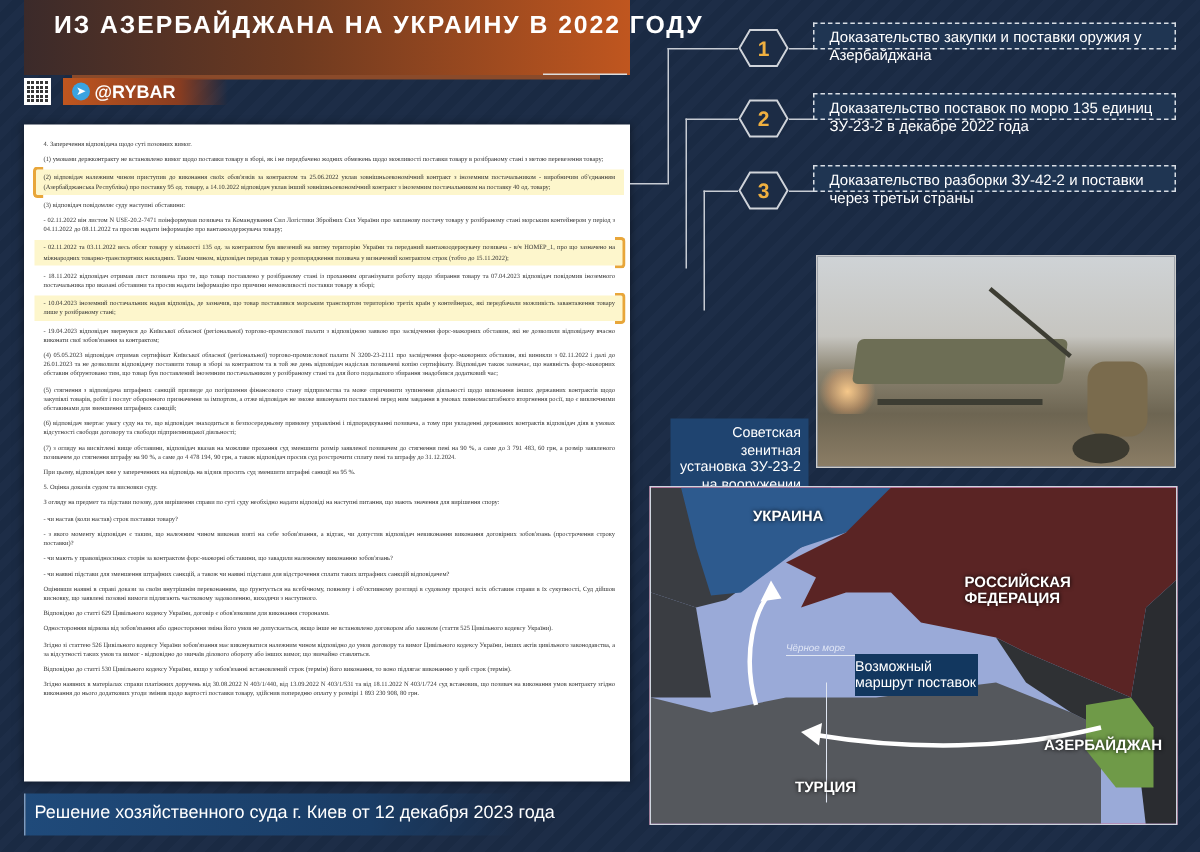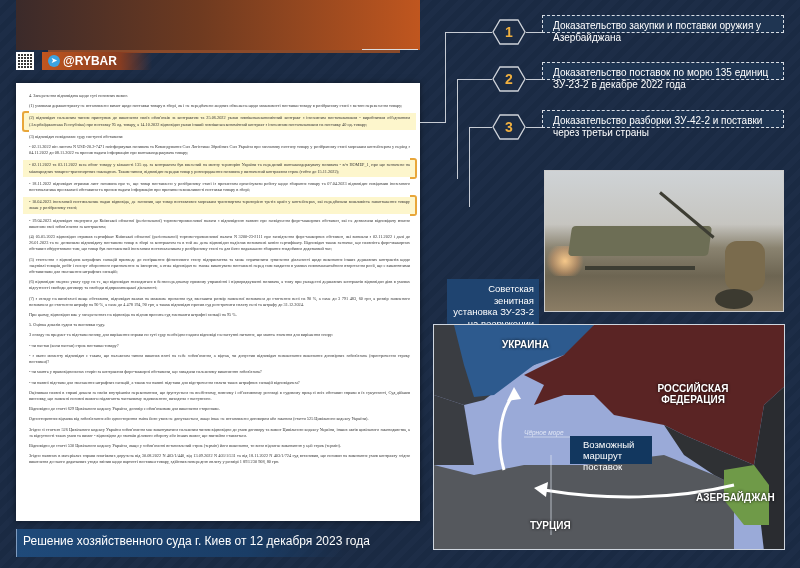--- a/index.html
+++ b/index.html
@@ -30,30 +30,31 @@
 .photo{position:absolute;left:544px;top:170px;width:240px;height:142px;background:linear-gradient(180deg,#cfd3d6 0%,#c6c5c0 38%,#8a8370 55%,#6d6552 75%,#8b7d65 100%);overflow:hidden;border:1px solid #ccc}
 .photo .veh{position:absolute;left:25px;top:55px;width:140px;height:30px;background:#6d6e55;border-radius:4px;transform:skewX(-8deg)}
 .photo .gun{position:absolute;left:40px;top:95px;width:110px;height:4px;background:#3d3d33}
 .photo .gun2{position:absolute;left:115px;top:20px;width:70px;height:3px;background:#3d3d33;transform:rotate(40deg);transform-origin:left}
 .photo .sold{position:absolute;left:180px;top:70px;width:40px;height:50px;background:#7a6b4d;border-radius:12px}
 .photo .wheel{position:absolute;left:170px;top:118px;width:38px;height:20px;border-radius:50%;background:#3c3a30}
 .photo .flash{position:absolute;left:0;top:75px;width:40px;height:30px;background:radial-gradient(circle,#f6c88a 0%,rgba(240,170,110,.4) 50%,transparent 75%)}
 .photocap{position:absolute;left:447px;top:279px;width:92px;height:50px;background:#1f4470;color:#fff;font-size:9.5px;line-height:11.5px;text-align:right;padding:4px 5px}
 .map{position:absolute;left:433px;top:324px;width:352px;height:226px;border:1px solid #cfd6df;background:#be185d;overflow:hidden}
 .lbl{position:absolute;color:#fff;font-weight:bold;font-size:10px;text-shadow:0 0 3px #000;white-space:nowrap}
-.routebox{position:absolute;left:570px;top:436px;width:82px;height:28px;background:#12375f;color:#fff;font-size:9.5px;line-height:11px;padding:3px 13px}
+.routebox{position:absolute;left:570px;top:436px;width:82px;height:28px;background:#12375f;color:#fff;font-size:9.5px;line-height:11px;padding:3px 0}
 .sea{position:absolute;color:#dfe5f5;font-size:6.5px;font-style:italic}
 </style>
 </head>
 <body>
 
 <div class="bg"></div>
 
 <div class="titlebar"></div>
 <div class="title">
+  <div>ИЗ АЗЕРБАЙДЖАНА НА УКРАИНУ В 2022 ГОДУ</div>
 </div>
 <div class="subbar"></div>
 <div class="subline"></div>
 
 <div class="qr">
     <div></div>
   </div>
 <div class="rybar">
   <span class="tg">➤</span>
   <span class="t">@RYBAR</span>
@@ -150,18 +151,18 @@
     <path d="M290,145 L320,140 L335,160 L335,200 L310,200 L290,175 Z" fill="#6f9a48"></path>
     <path d="M0,70 L30,80 L40,140 L0,140 Z" fill="#3a3d42"></path>
     <path d="M70,145 C60,110 70,80 80,70" stroke="#fff" stroke-width="3" fill="none"></path>
     <polygon points="80,62 73,76 87,74" fill="#fff"></polygon>
     <path d="M300,160 C240,175 170,175 110,165" stroke="#fff" stroke-width="3" fill="none"></path>
     <polygon points="100,163 114,157 112,172" fill="#fff"></polygon>
     <line x1="90" y1="112" x2="137" y2="112" stroke="#e0e6f2" stroke-width=".7"></line>
     <line x1="117" y1="130" x2="117" y2="210" stroke="#e0e6f2" stroke-width=".7"></line>
   </svg>
   <div class="lbl" style="left:68px;top:14px">УКРАИНА</div>
-  <div class="lbl" style="left:219px;top:58px;width:80px;text-align:center;white-space:normal;line-height:11px">РОССИЙСКАЯ ФЕДЕРАЦИЯ</div>
+  <div class="lbl" style="left:209px;top:58px;width:80px;text-align:left;white-space:normal;line-height:11px">РОССИЙСКАЯ ФЕДЕРАЦИЯ</div>
   <div class="lbl" style="left:262px;top:167px">АЗЕРБАЙДЖАН</div>
   <div class="lbl" style="left:96px;top:195px">ТУРЦИЯ</div>
   <div class="sea" style="left:90px;top:104px">Чёрное море</div>
 </div>
 <div class="routebox">Возможный маршрут поставок</div>
 
 </body></html>

